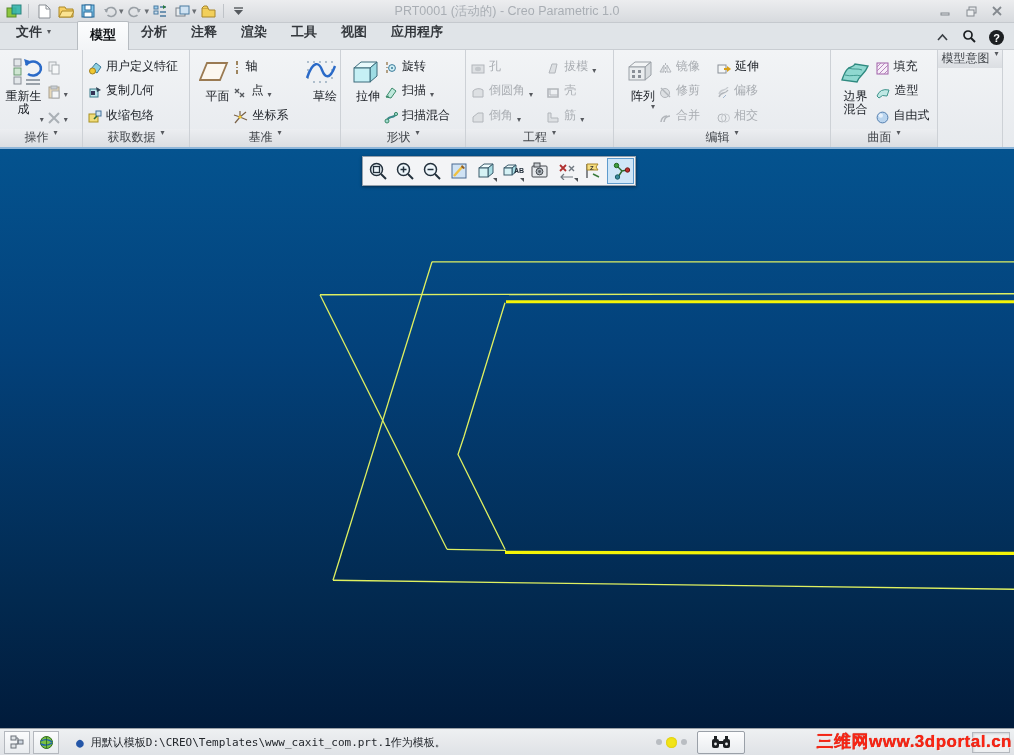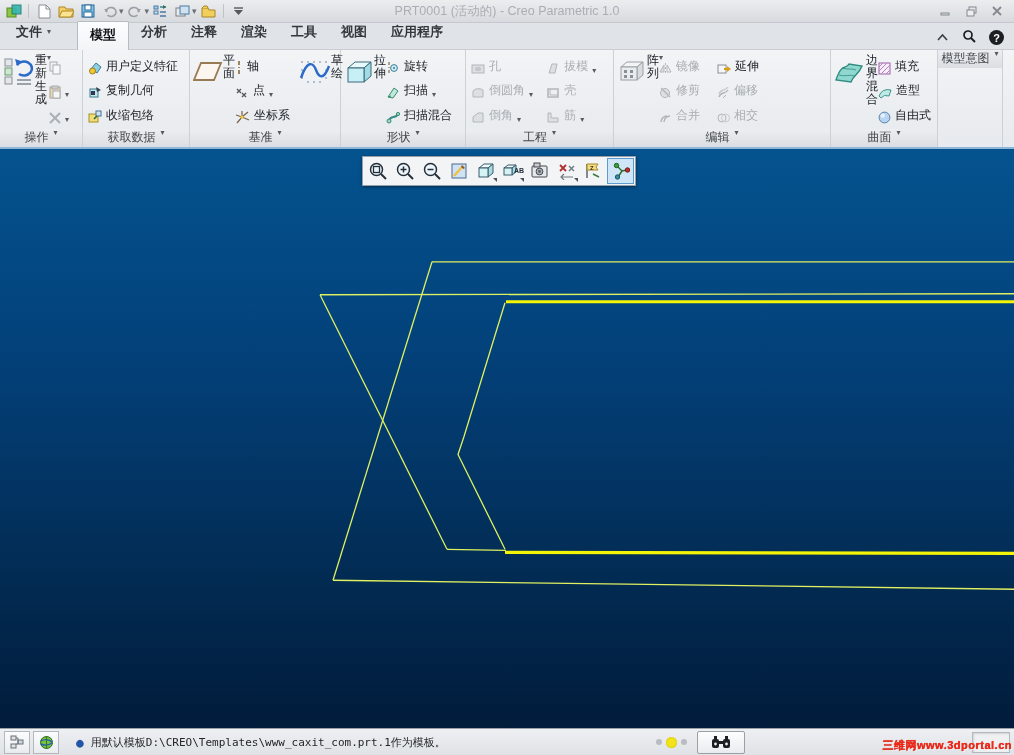--- a/index.html
+++ b/index.html
@@ -30,21 +30,21 @@
             display:flex;align-items:center;justify-content:center}
 
   
   .ribbon{display:flex;background:linear-gradient(#f2f4f6,#e7eaee);border-bottom:2px solid #8fb6d9;
           height:97px;flex:0 0 auto}
   .group{display:flex;flex-direction:column;border-right:1px solid #cdd1d6;flex:0 0 auto}
   .gc{flex:1;display:flex;align-items:stretch;padding:2px 3px;gap:2px}
   .glabel{height:18px;font-size:12px;color:#43474c;background:linear-gradient(#eceef1,#dbdee2);
           display:flex;align-items:flex-start;justify-content:center;gap:5px}
   .caret{font-size:8px;color:#56595e;line-height:1}
-  .big{display:flex;align-items:flex-start;font-size:12px;line-height:13px;text-align:center;
+  .big{display:flex;flex-direction:column;align-items:flex-end;font-size:12px;line-height:13px;text-align:center;
        padding-top:2px}
   .bicon{height:36px;display:flex;align-items:center;justify-content:center}
   .scol{display:flex;flex-direction:column;justify-content:space-around;padding:1px 2px}
   .sit{display:flex;align-items:flex-end;gap:4px;font-size:12px;white-space:nowrap;height:20px}
   .dis{color:#a9adb2}
   .g1{width:82px}.g2{width:106px}.g3{width:150px}.g4{width:124px}
   .g5{width:147px}.g6{width:216px}.g7{width:106px}.g8{width:64px}
   .ribfill{flex:1;background:linear-gradient(#f2f4f6,#e7eaee)}
 
   
@@ -66,21 +66,21 @@
   .msg{font-family:"DejaVu Sans Mono","Liberation Mono",monospace;font-size:11px;color:#23272c;
        display:flex;align-items:center;gap:7px;margin-left:14px}
   .bullet{color:#2456a8;font-size:13px;line-height:1}
   .dots{position:absolute;left:656px;display:flex;align-items:center;gap:4px}
   .dot{width:6px;height:6px;border-radius:50%;background:#b9bdc2}
   .dot.on{width:11px;height:11px;background:#f2e418;box-shadow:inset 0 0 2px #c8b400}
   .findbtn{position:absolute;left:697px;width:46px;height:21px;border:1px solid #9aa0a8;border-radius:2px;
            background:linear-gradient(#fdfdfe,#e9ecef);display:flex;align-items:center;justify-content:center}
   .sunken{position:absolute;right:4px;top:3px;width:36px;height:19px;border:1px solid #b4b8be;
           background:#eef0f2;box-shadow:inset 1px 1px 2px rgba(0,0,0,.12)}
-  .wm{position:absolute;right:2px;bottom:2px;font-size:11px;font-weight:800;color:#fb2413;letter-spacing:.5px;
+  .wm{position:absolute;right:2px;bottom:2px;font-size:17px;font-weight:800;color:#fb2413;letter-spacing:.5px;
       text-shadow:0 0 1px #8e0f05,1px 1px 0 rgba(255,255,255,.85),-1px -1px 0 rgba(255,255,255,.6);
       font-family:"Liberation Sans",sans-serif;white-space:nowrap}
 </style>
 </head>
 <body>
 
 <div id="app">
 
   <div class="titlebar">
     <div class="qat">

